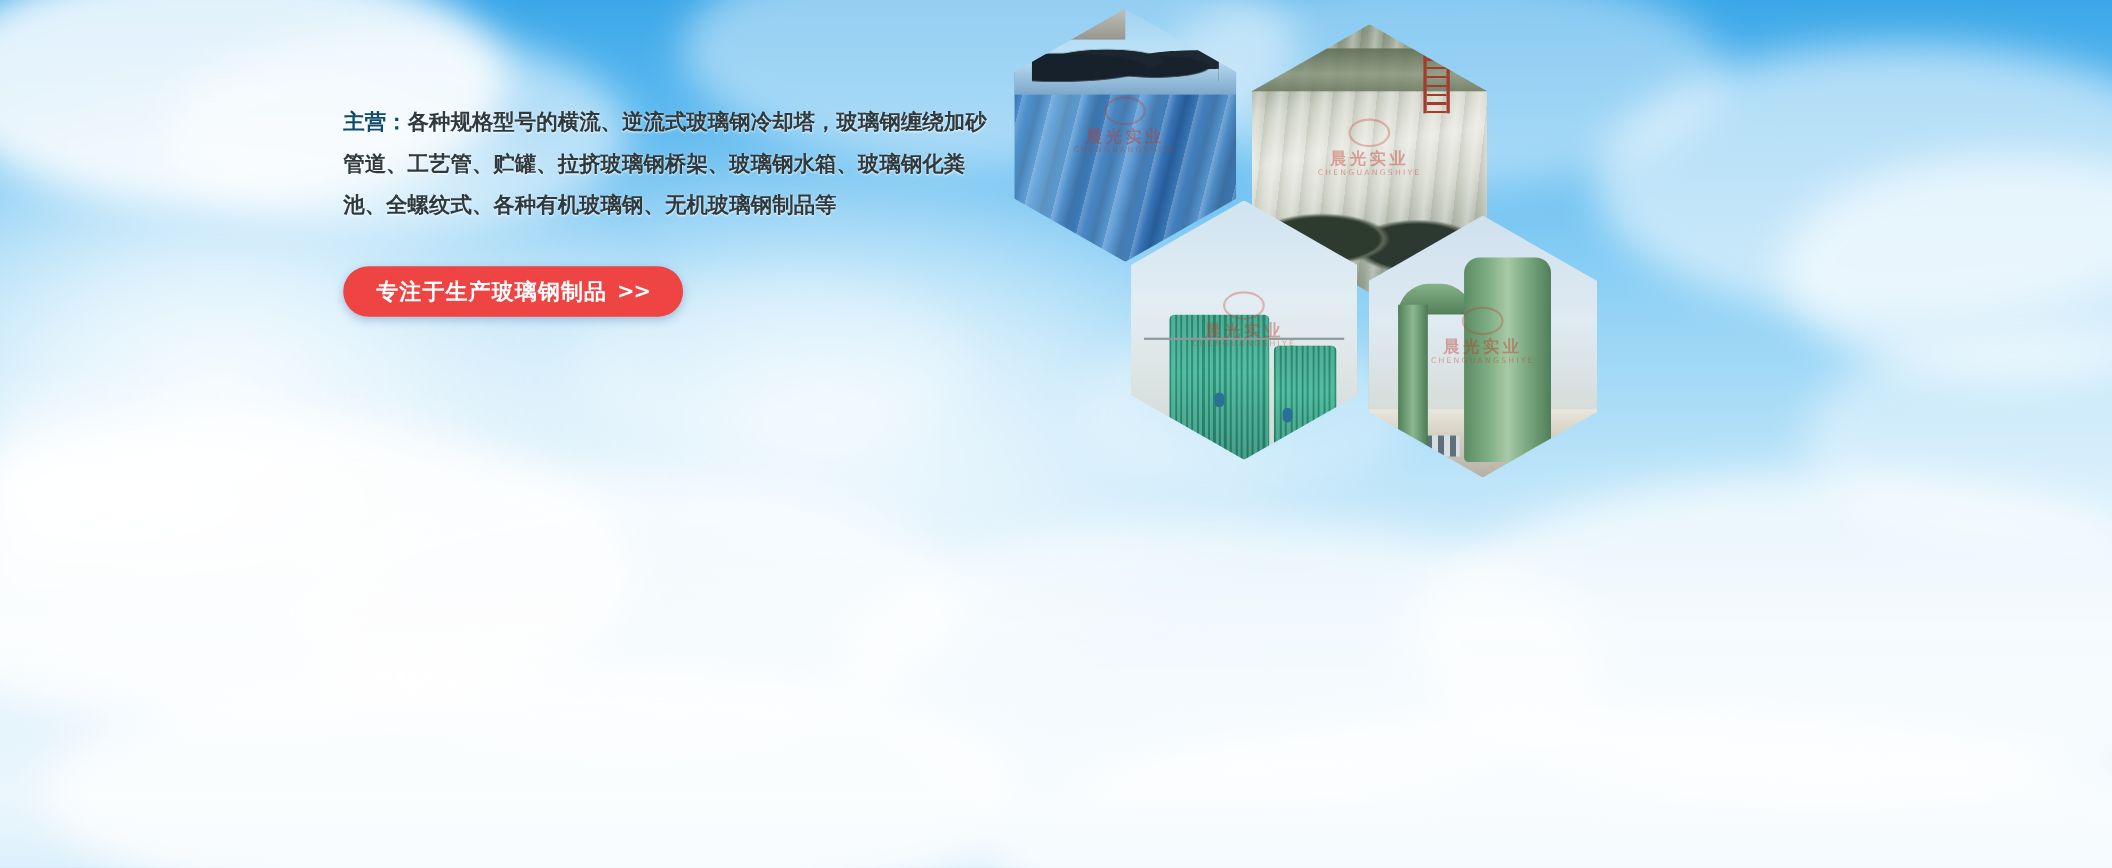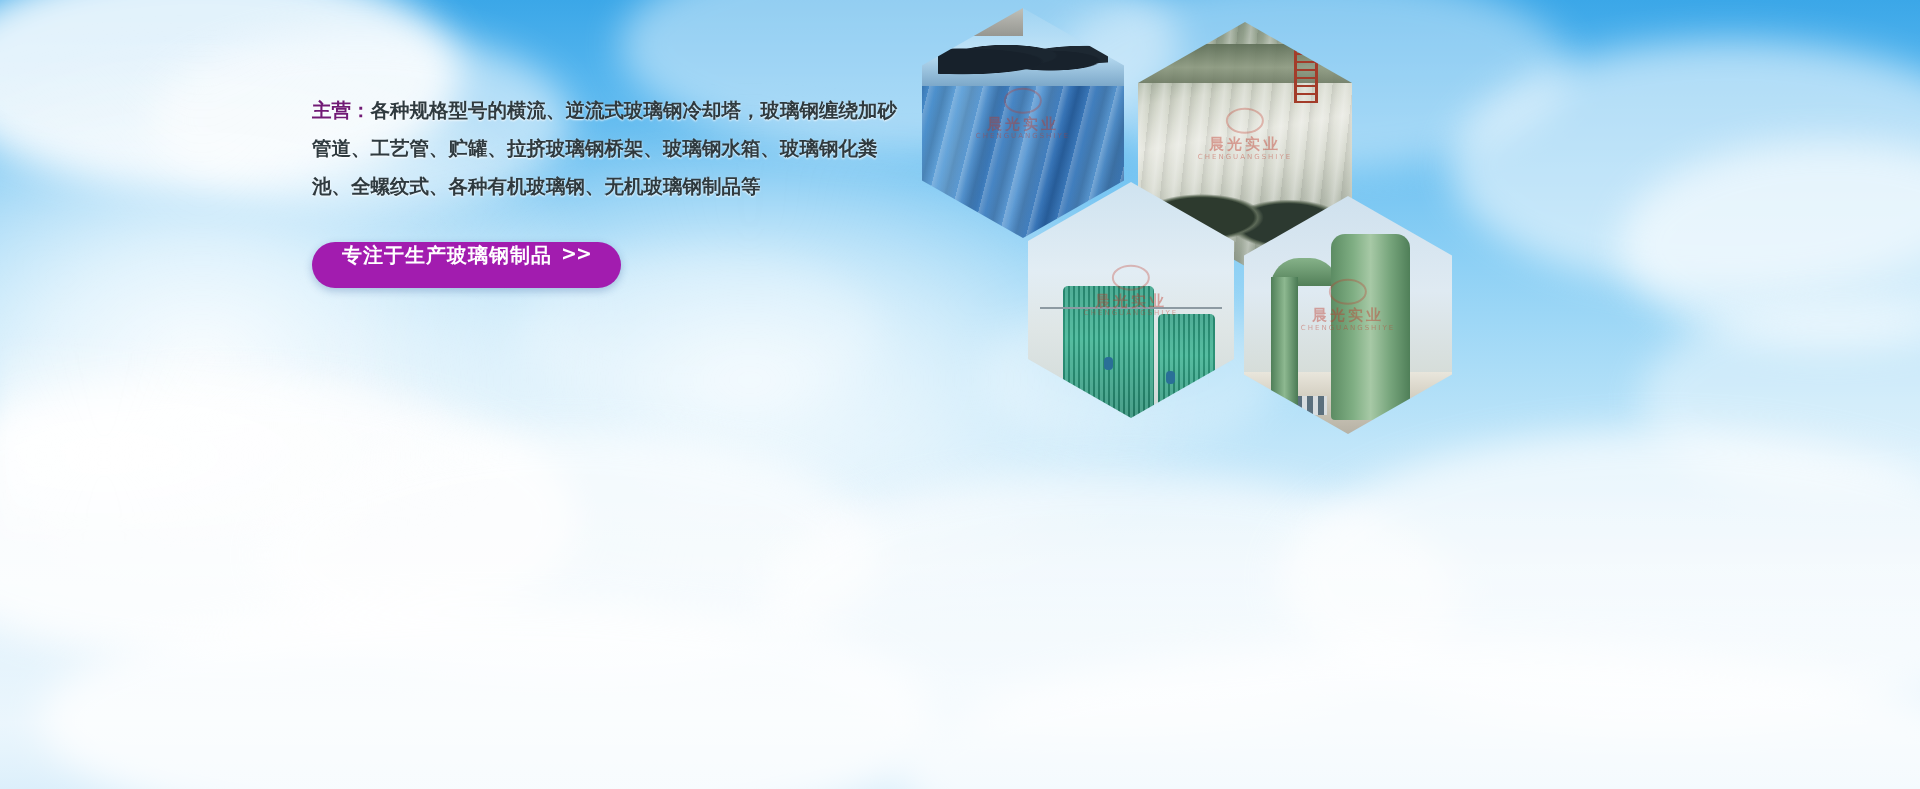--- a/index.html
+++ b/index.html
@@ -81,26 +81,26 @@
   .hl-a{color:#f2740c;}
   .hl-b{color:#0f62c4;}
   .hl-gap{display:inline-block;width:26px;}
 
   .lede{
     font-family:"DejaVu Sans","Liberation Sans",sans-serif;
     font-size:19.5px;font-weight:700;line-height:38px;color:#2f3a3f;
     width:585px;margin:0;
     text-shadow:0 1px 2px rgba(255,255,255,.9);
   }
-  .lede .key{color:#701a75;}
+  .lede .key{color:#0c4a6e;}
 
   .cta{
-    display:inline-flex;gap:9px;
+    display:inline-flex;align-items:center;gap:9px;
     margin-top:36px;
-    background:#a21caf;
+    background:#ef4444;
     color:#ffffff;
     border:none;border-radius:26px;
     padding:0 30px;height:46px;
     font-family:"DejaVu Sans","Liberation Sans",sans-serif;
     font-size:20px;font-weight:700;letter-spacing:1px;
     cursor:pointer;
     box-shadow:0 3px 9px rgba(20,70,140,.28);
   }
   .cta .arrows{font-size:19px;font-weight:700;letter-spacing:-1px;}
 

